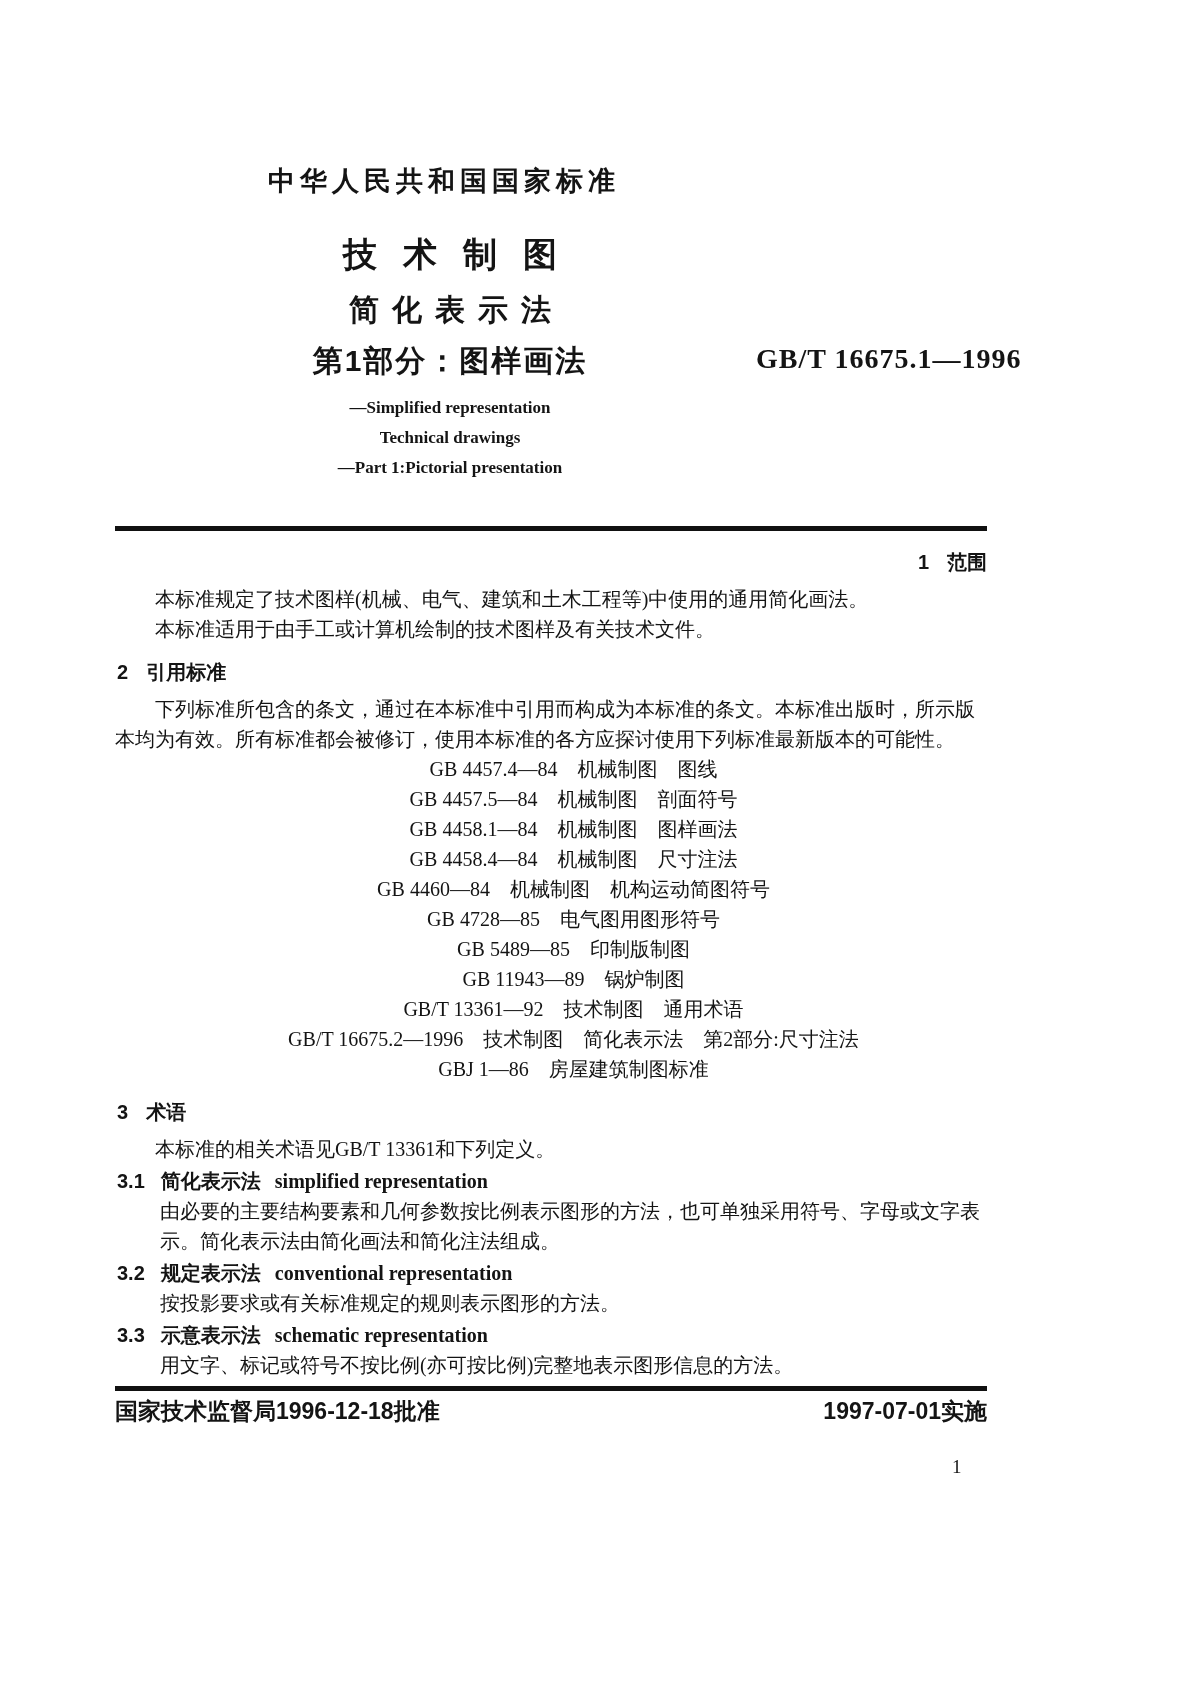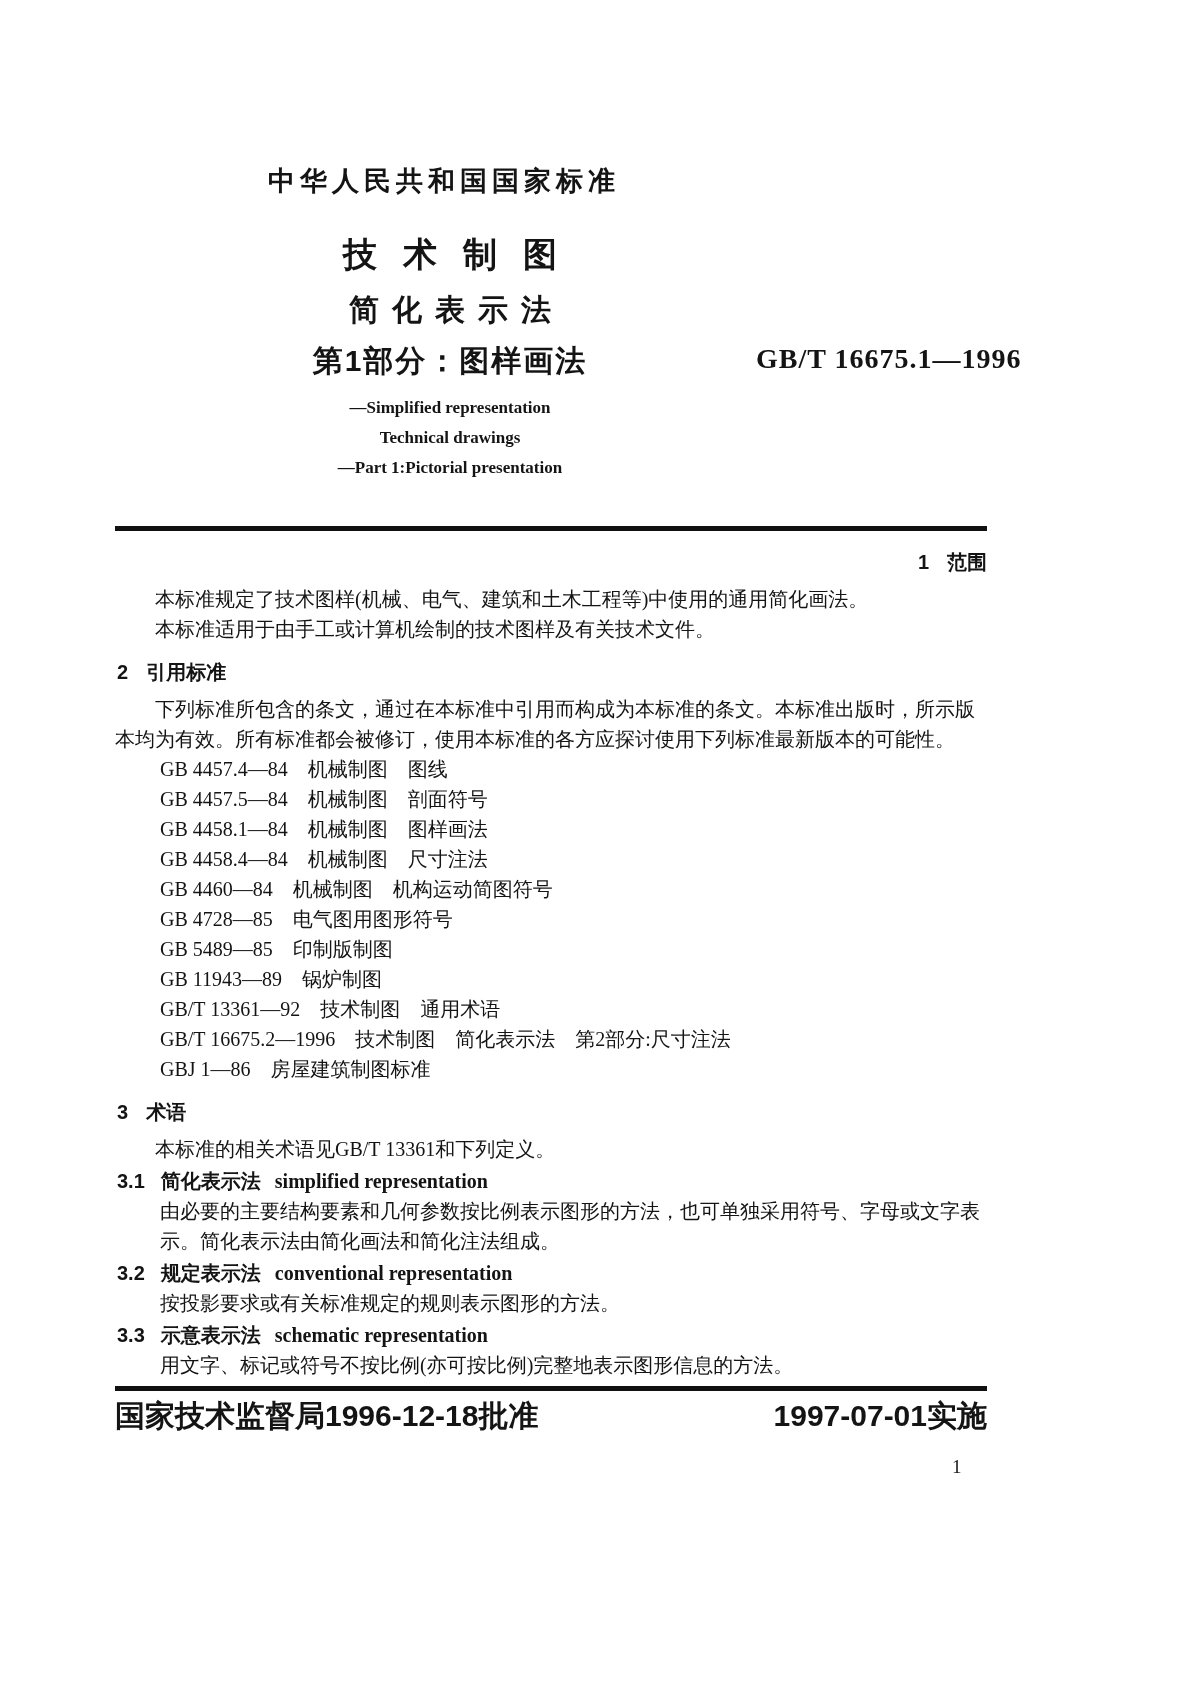--- a/index.html
+++ b/index.html
@@ -94,21 +94,21 @@
     margin: 14px 0 8px 2px;
   }
   .sec-heading.first { margin-top: 0; text-align: right; }
   .sec-num { display: inline-block; margin-right: 18px; }
 
   .para {
     margin: 0;
     text-indent: 2em;
   }
 
-  .ref-list { padding-left: 45px; }
+  .ref-list { padding-left: 45px; text-align: center; }
   .ref-item { white-space: nowrap; }
 
   .term-heading { margin: 2px 0 0 2px; }
   .term-num {
     font-family: "Liberation Sans", "DejaVu Sans", sans-serif;
     font-weight: 700;
     margin-right: 16px;
   }
   .term-zh {
     font-family: "Liberation Sans", "DejaVu Sans", sans-serif;
@@ -127,21 +127,21 @@
   
   .footer {
     position: absolute;
     top: 1396px;
     left: 115px;
     width: 872px;
     display: flex;
     justify-content: space-between;
     font-family: "Liberation Sans", "DejaVu Sans", sans-serif;
     font-weight: 700;
-    font-size: 30px;
+    font-size: 23px;
     gap: 13px;
   }
 
   .page-num {
     position: absolute;
     top: 1456px;
     left: 952px;
     font-size: 19px;
   }
 </style>

